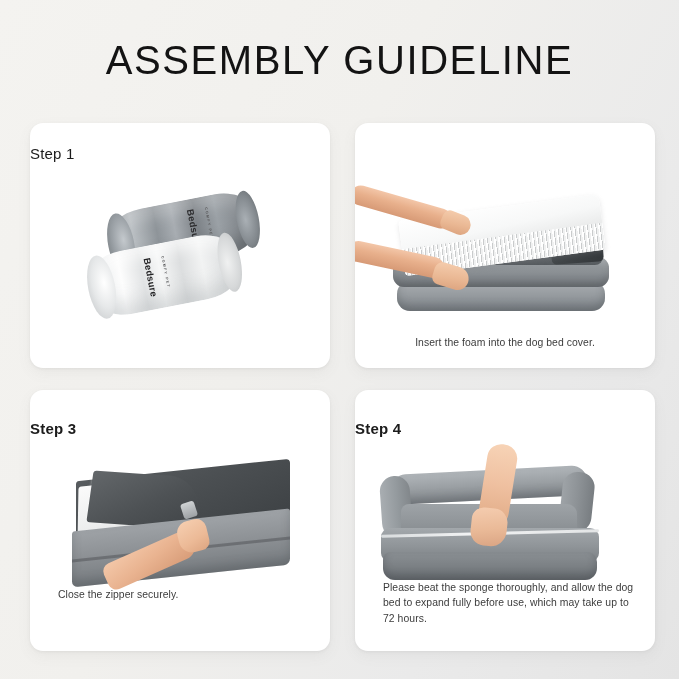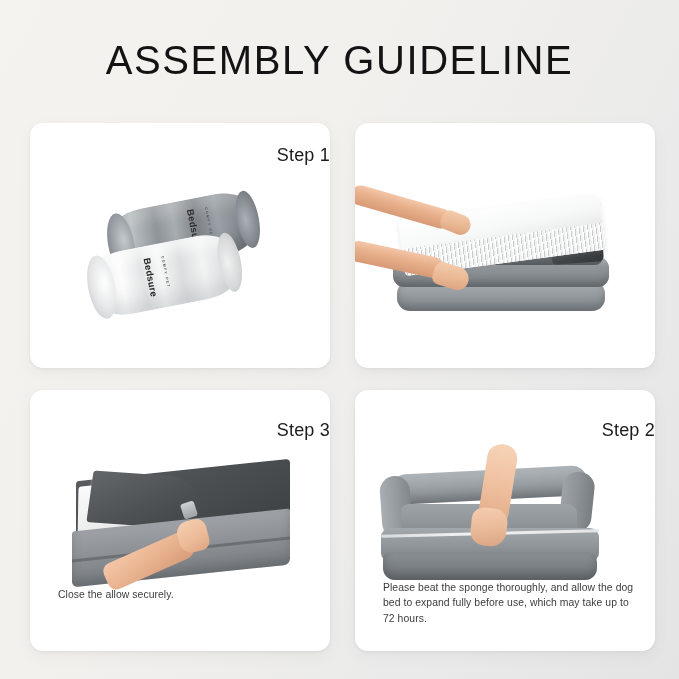--- a/index.html
+++ b/index.html
@@ -51,22 +51,22 @@
     box-shadow: 0 1px 3px rgba(120,120,120,0.10), 0 5px 14px rgba(120,120,120,0.07);
     position: relative;
     overflow: hidden;
   }
 
   .card-title {
     position: absolute;
     top: 22px;
     left: 0;
     width: 100%;
-    text-align: right;
-    font-size: 18px;
+    text-align: left;
+    font-size: 15px;
     font-weight: 400;
     color: #1c1c1c;
     letter-spacing: .2px;
   }
 
   .figure {
     position: absolute;
     left: 0;
     top: 52px;
     width: 100%;
@@ -82,21 +82,21 @@
     line-height: 1.52;
     color: #3c3c3c;
     letter-spacing: .06px;
   }
   .card--s1 .card-caption,
   .card--s2 .card-caption { text-align: center; left: 18px; right: 18px; bottom: 17px; }
   .card--s3 .card-caption { bottom: 48px; }
   .card--s4 .card-caption { bottom: 24px; left: 28px; right: 20px; }
 
   .card--s3 .card-title,
-  .card--s4 .card-title { top: 30px; }
+  .card--s4 .card-title { top: 30px; font-weight: bold; }
   .card--s3 .figure { top: 58px; height: 175px; }
   .card--s4 .figure { top: 58px; height: 165px; }
 
   
   .rolls { position: relative; width: 100%; height: 100%; }
 
   .roll {
     position: absolute;
     border-radius: 38px / 26px;
   }
@@ -418,43 +418,44 @@
           <div class="s2-foam-top"></div>
           <div class="s2-foam-face"></div>
         </div>
         <div class="arm s2-arm-top"></div>
         <div class="hand s2-hand-top"></div>
         <div class="arm s2-arm-bot"></div>
         <div class="hand s2-hand-bot"></div>
       </div>
     </div>
 
+    <div class="card-caption">Insert the foam into the dog bed cover.</div>
   </div>
 
   <div class="card card--s3">
     <div class="card-title">Step 3</div>
 
     <div class="figure">
       <div class="s3">
         <div class="s3-topdark"></div>
         <div class="s3-whitefoam"></div>
         <div class="s3-flap"></div>
         <div class="s3-frontlight"></div>
         <div class="s3-seam"></div>
         <div class="s3-zippull"></div>
         <div class="s3-arm"></div>
         <div class="s3-hand"></div>
       </div>
     </div>
 
-    <div class="card-caption">Close the allow securely.</div>
+    <div class="card-caption">Close the zipper securely.</div>
   </div>
 
   <div class="card card--s4">
-    <div class="card-title">Step 2</div>
+    <div class="card-title">Step 4</div>
 
     <div class="figure">
       <div class="s4">
         <div class="s4-bolster-back"></div>
         <div class="s4-bolster-left"></div>
         <div class="s4-bolster-right"></div>
         <div class="s4-seat"></div>
         <div class="s4-mattress"></div>
         <div class="s4-piping"></div>
         <div class="s4-base"></div>

